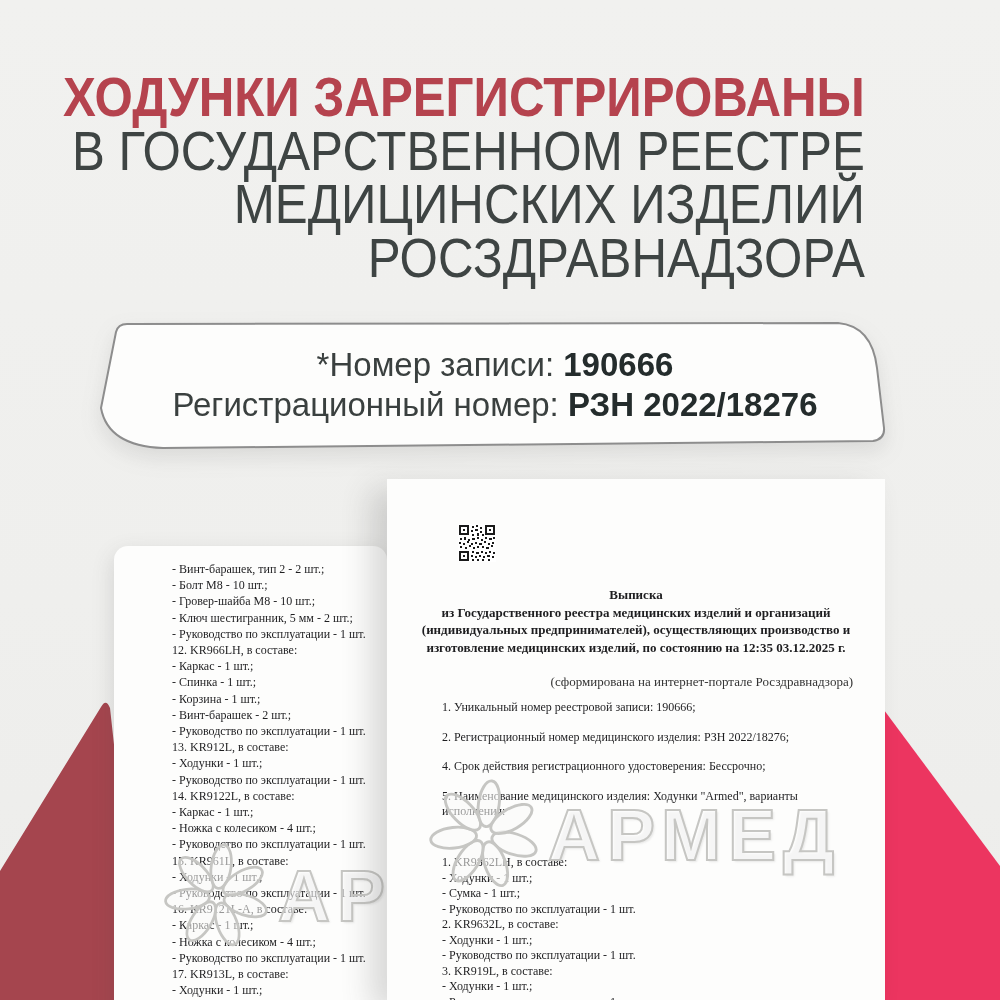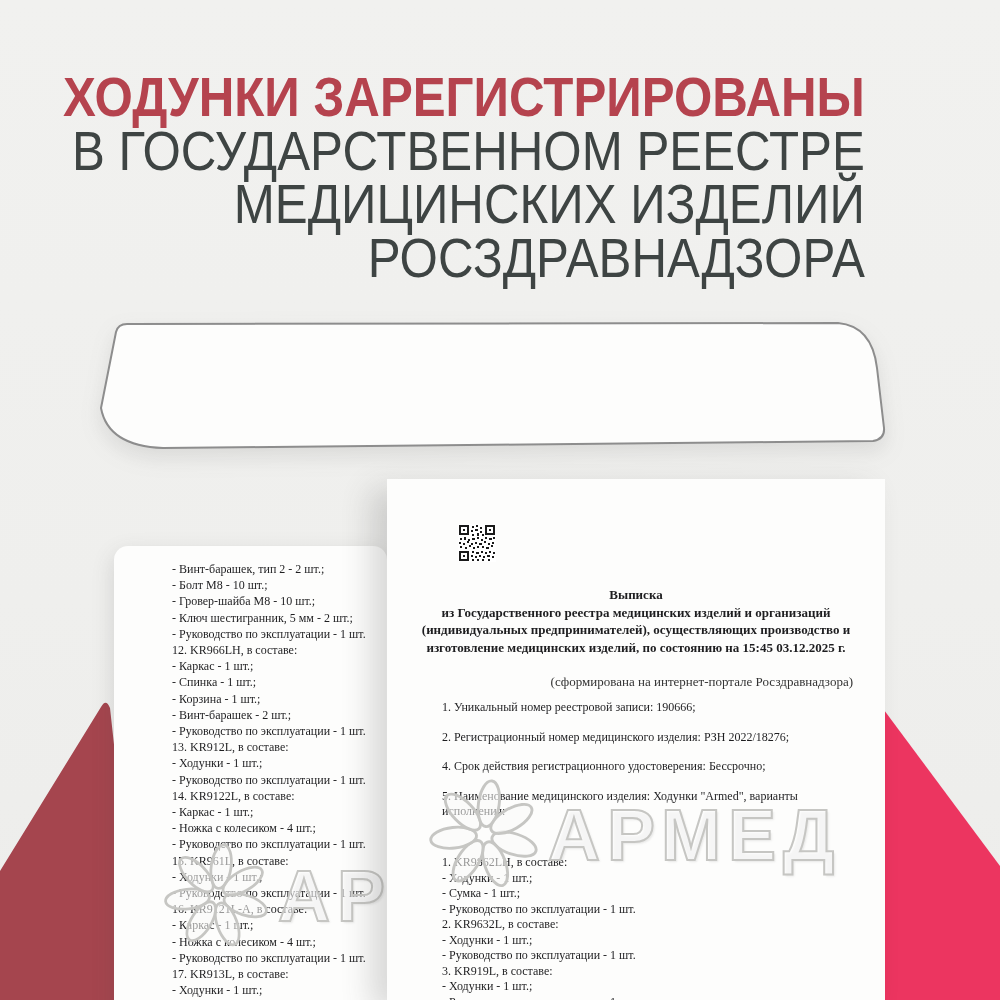--- a/index.html
+++ b/index.html
@@ -60,20 +60,24 @@
     <span class="line accent">ХОДУНКИ ЗАРЕГИСТРИРОВАНЫ</span>
     <span class="line rest">В ГОСУДАРСТВЕННОМ РЕЕСТРЕ</span>
     <span class="line rest">МЕДИЦИНСКИХ ИЗДЕЛИЙ</span>
     <span class="line rest">РОСЗДРАВНАДЗОРА</span>
   </h1>
 
   <div class="infobox">
     <svg width="800" height="150" viewBox="0 0 800 150" aria-hidden="true">
       <path d="M 32 9 L 743 8 Q 777 11 782 53 L 789 113 Q 790 124 778 126 L 68 133 Q 13 131 6 93 L 21 17 Q 23 9 32 9 Z" fill="#fdfdfc" stroke="#8d8d8d" stroke-width="2"></path>
     </svg>
+    <div class="textwrap">
+      <div><span>*Номер записи: </span><span class="val">190666</span></div>
+      <div><span>Регистрационный номер: </span><span class="val">РЗН 2022/18276</span></div>
+    </div>
   </div>
 
   <div class="doc doc-left">
     <div class="lines">
 
     <div class="doc-line">- Винт-барашек, тип 2 - 2 шт.;</div>
         <div class="doc-line">- Болт М8 - 10 шт.;</div>
         <div class="doc-line">- Гровер-шайба М8 - 10 шт.;</div>
         <div class="doc-line">- Ключ шестигранник, 5 мм - 2 шт.;</div>
         <div class="doc-line">- Руководство по эксплуатации - 1 шт.</div>
@@ -182,21 +186,21 @@
           <rect x="24" y="35" width="2" height="2"></rect>
           <rect x="30" y="35" width="2" height="2"></rect>
       </g>
     </svg>
 
     <div class="doc-title">
 
     <div>Выписка</div>
         <div>из Государственного реестра медицинских изделий и организаций</div>
         <div>(индивидуальных предпринимателей), осуществляющих производство и</div>
-        <div>изготовление медицинских изделий, по состоянию на 15:45 03.12.2025 г.</div>
+        <div>изготовление медицинских изделий, по состоянию на 12:35 03.12.2025 г.</div>
       </div>
 
     <div class="doc-sub">(сформирована на интернет-портале Росздравнадзора)</div>
 
     <div class="doc-paras">
 
     <p class="para">1. Уникальный номер реестровой записи: 190666;</p>
         <p class="para">2. Регистрационный номер медицинского изделия: РЗН 2022/18276;</p>
         <p class="para">4. Срок действия регистрационного удостоверения: Бессрочно;</p>
         <p class="para">5. Наименование медицинского изделия: Ходунки "Armed", варианты исполнения:</p>

